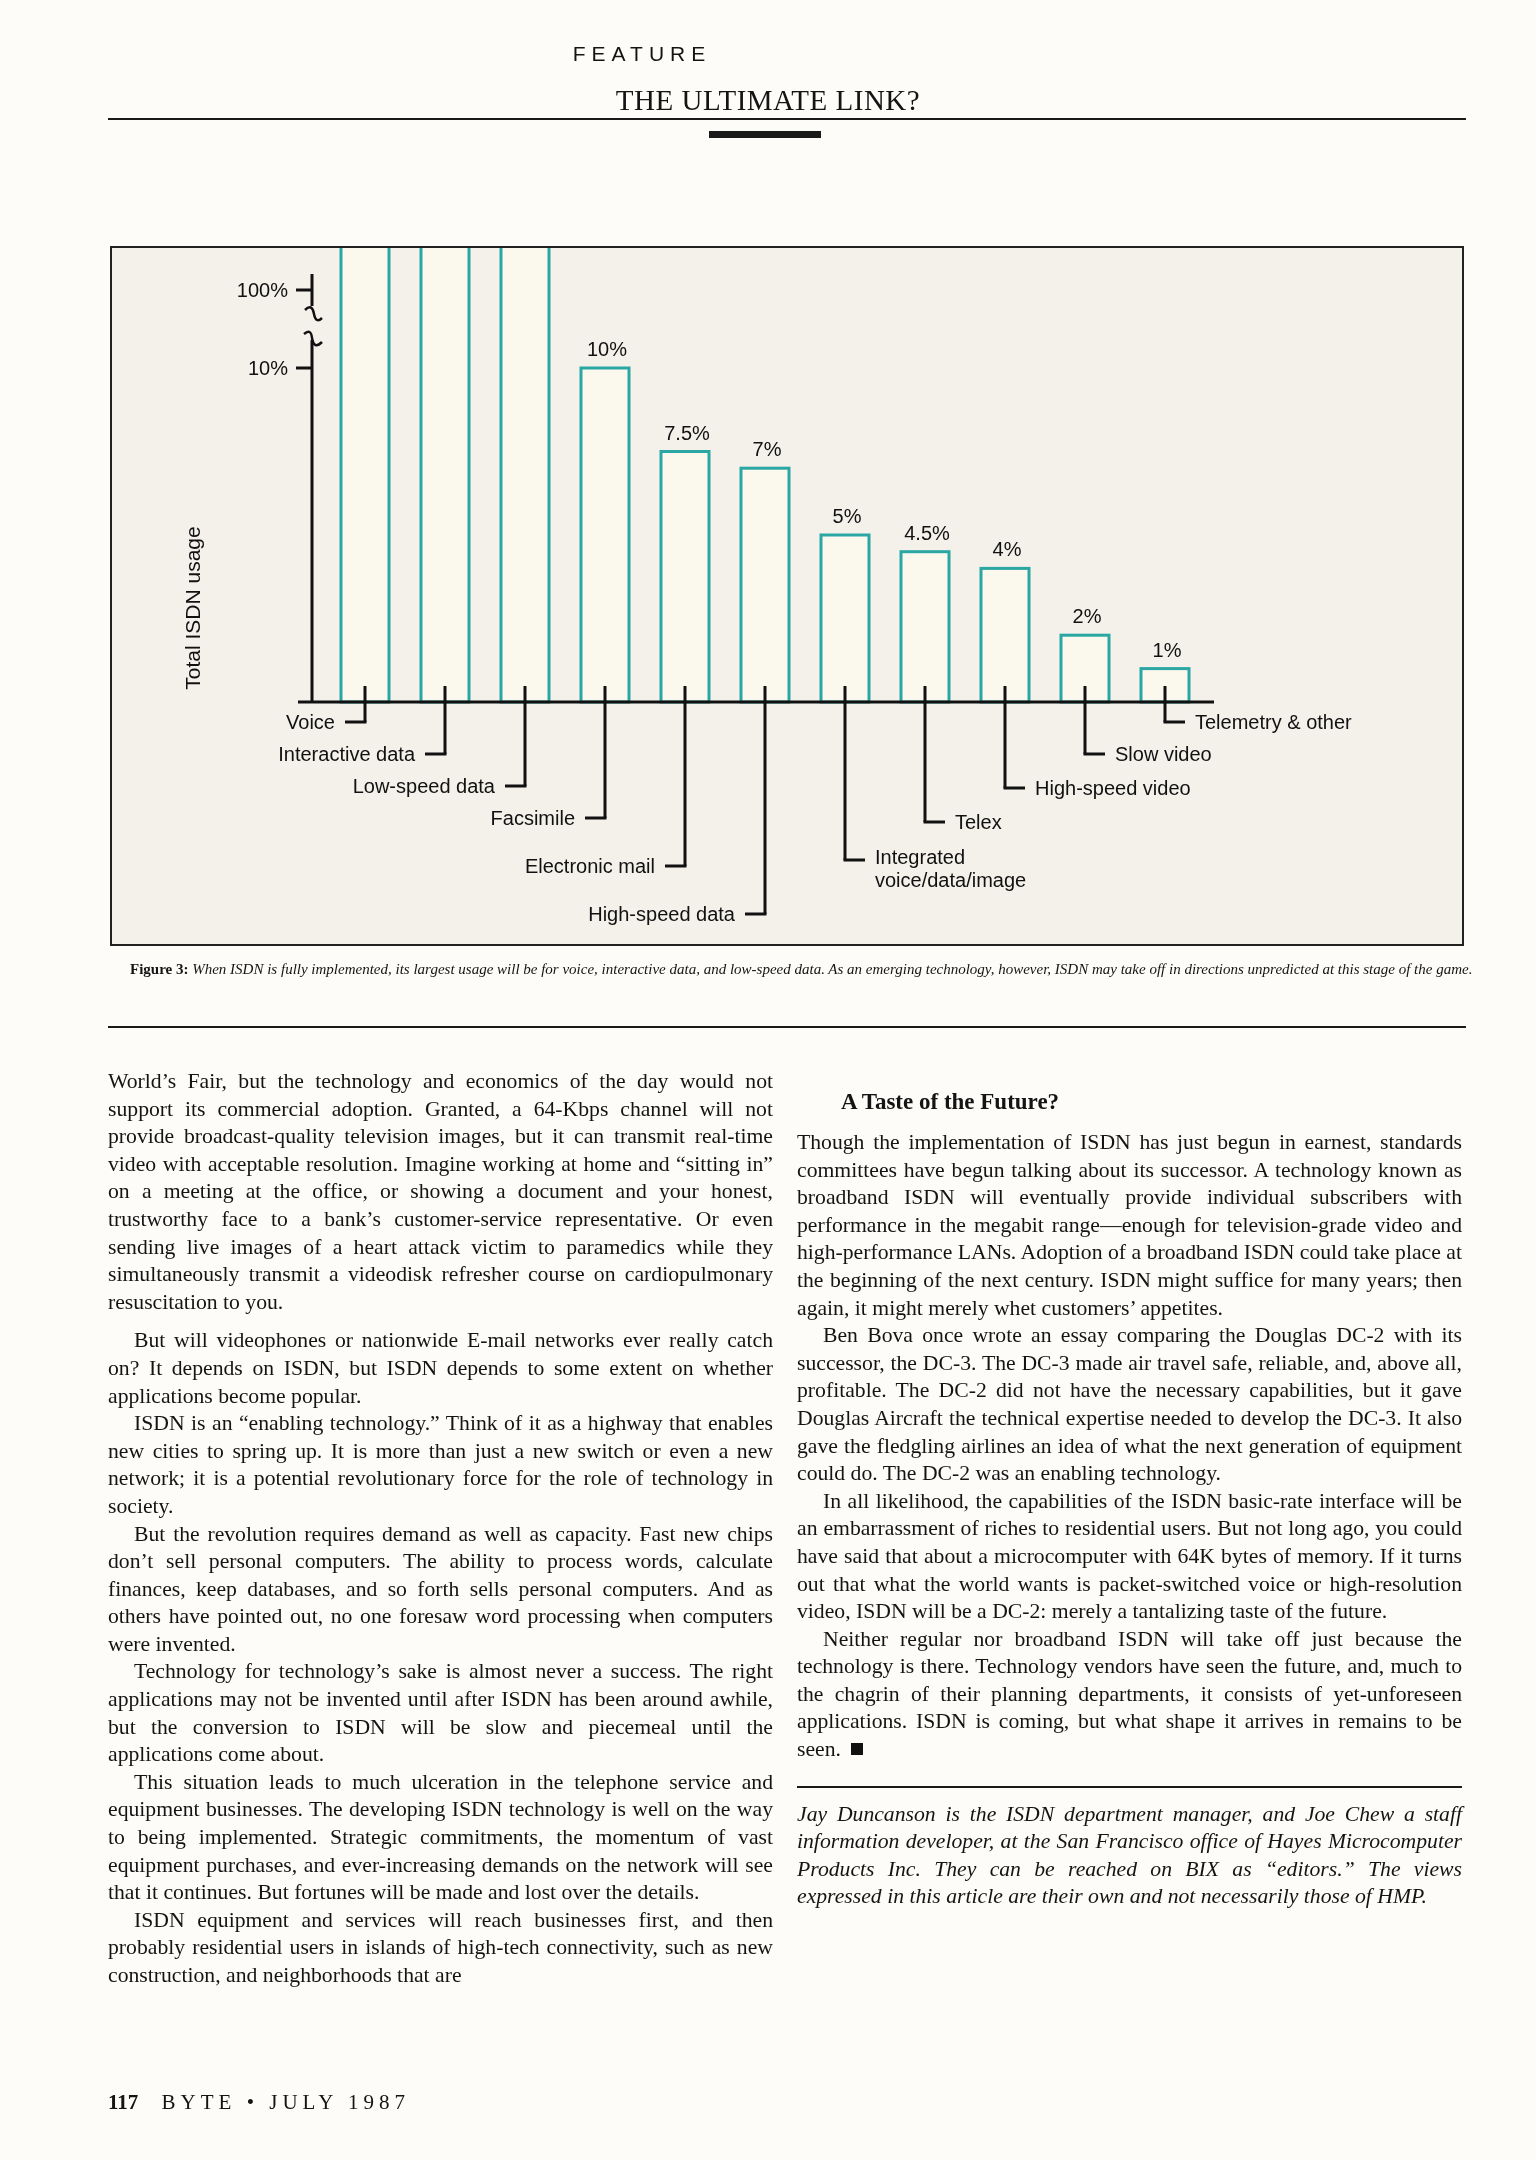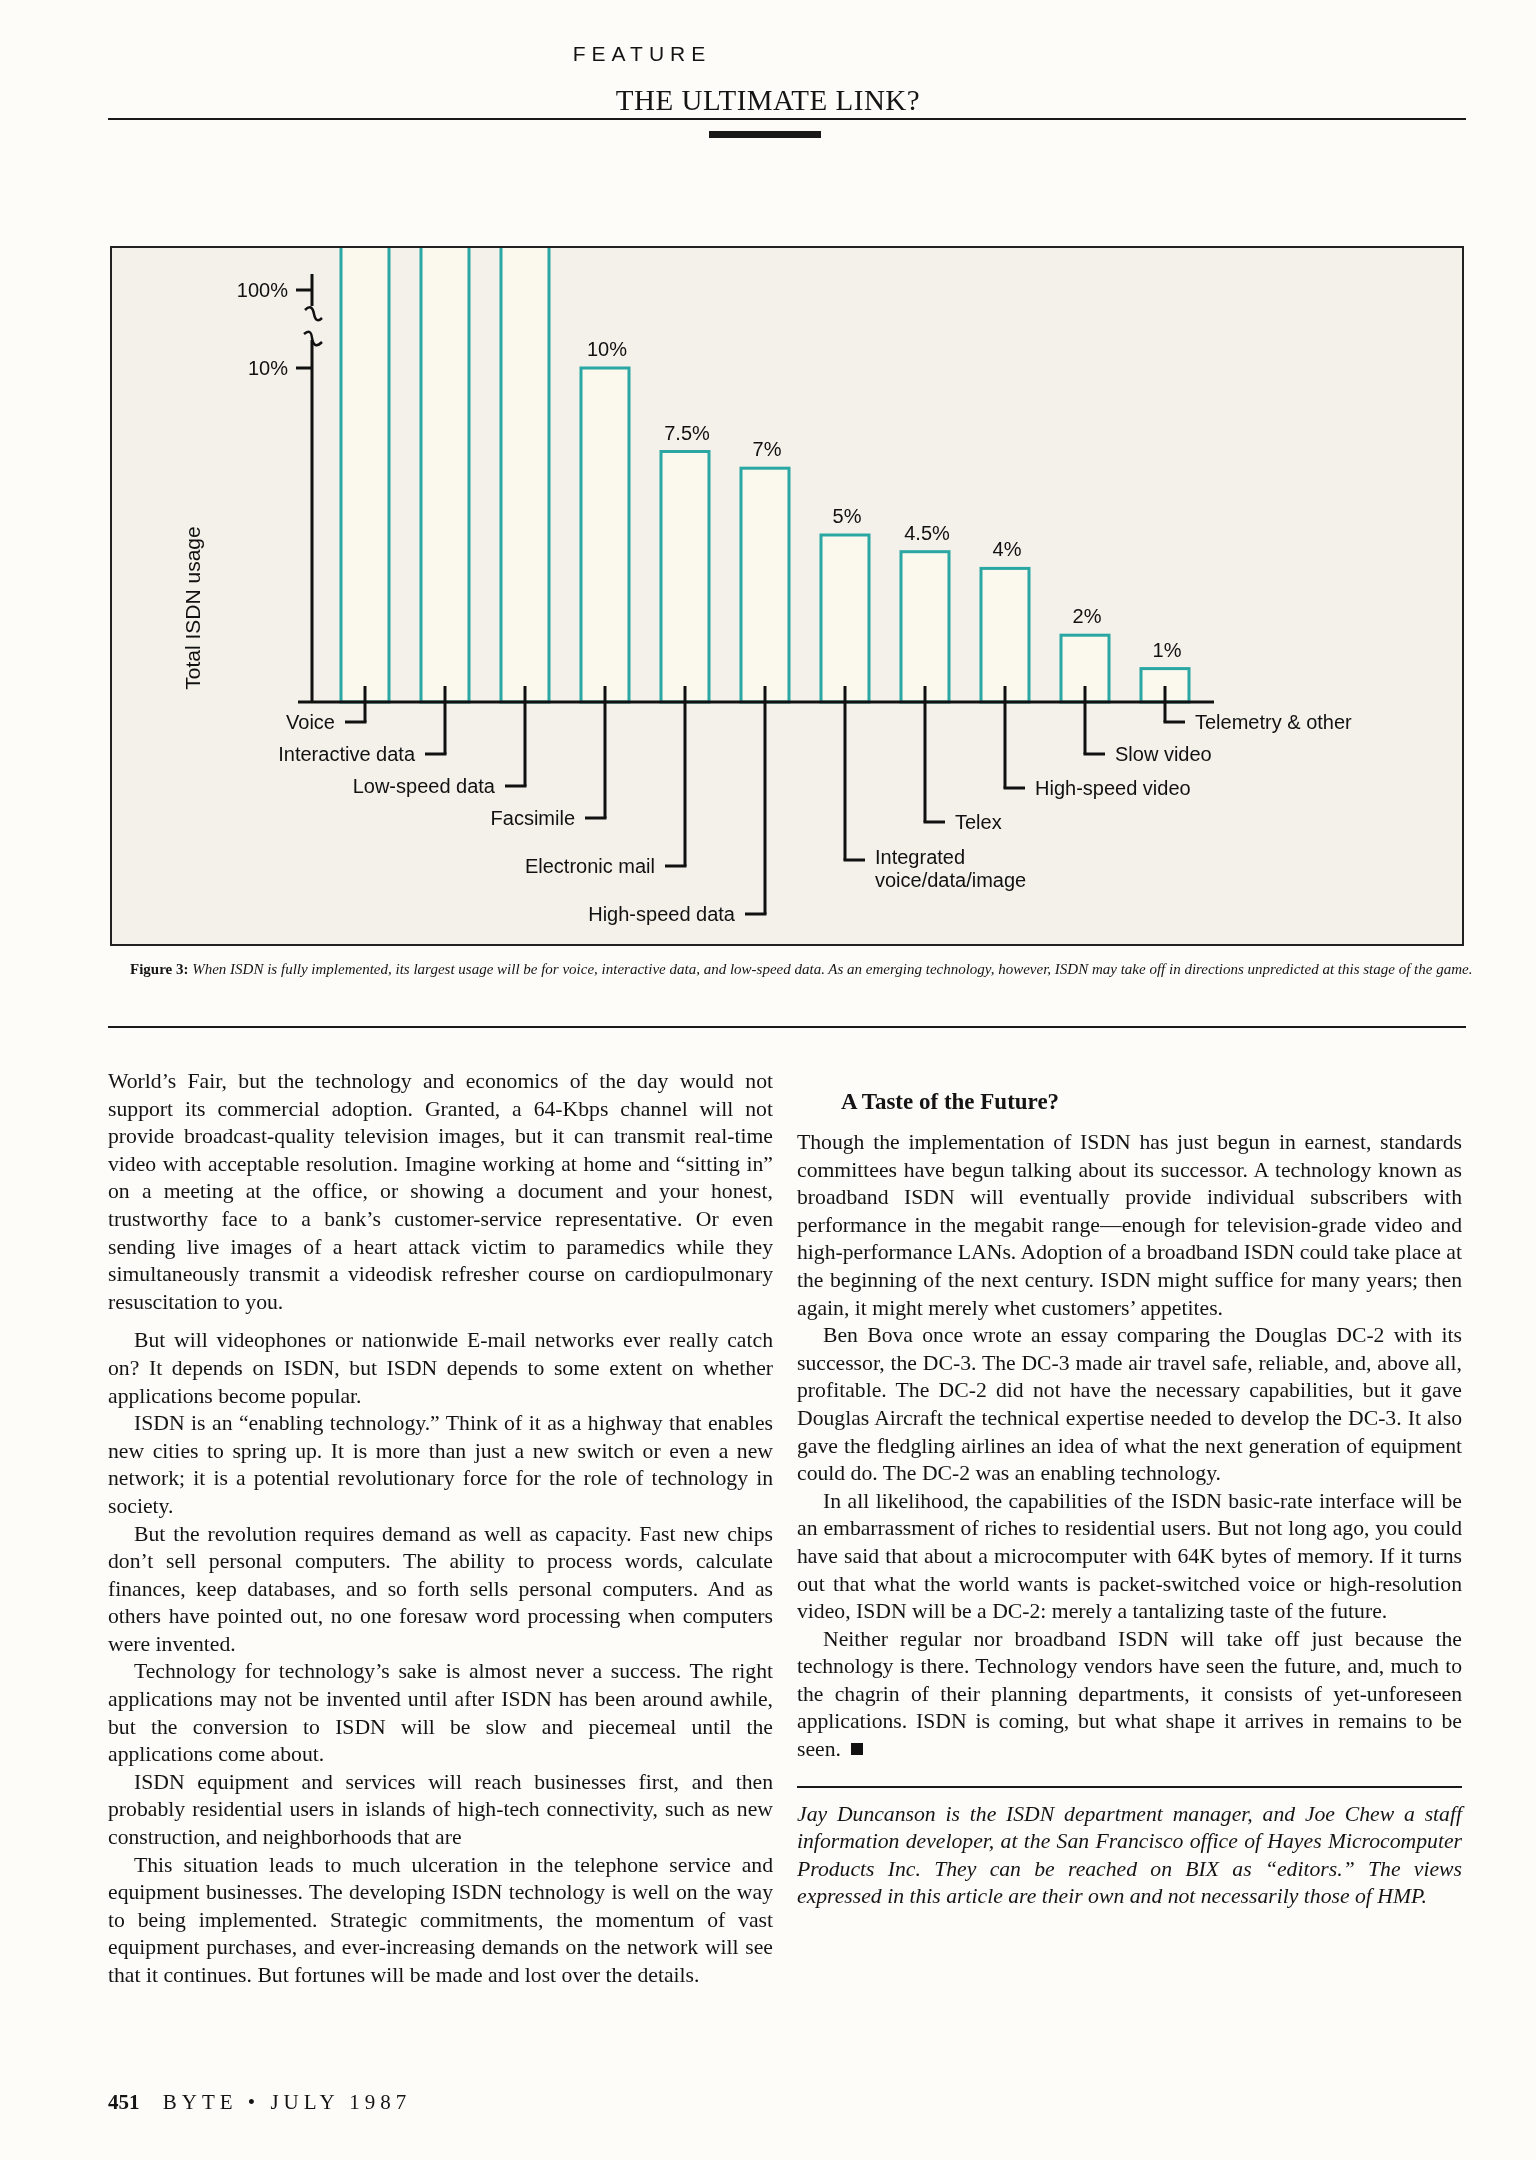--- a/index.html
+++ b/index.html
@@ -123,30 +123,30 @@
   <i>When ISDN is fully implemented, its largest usage will be for voice, interactive data, and low-speed data. As an emerging technology, however, ISDN may take off in directions unpredicted at this stage of the game.</i>
 </div>
 <div class="rule-caption"></div>
 
 <div class="col col-left">
   <p class="noindent">World’s Fair, but the technology and economics of the day would not support its commercial adoption. Granted, a 64-Kbps channel will not provide broadcast-quality television images, but it can transmit real-time video with acceptable resolution. Imagine working at home and “sitting in” on a meeting at the office, or showing a document and your honest, trustworthy face to a bank’s customer-service representative. Or even sending live images of a heart attack victim to paramedics while they simultaneously transmit a videodisk refresher course on cardiopulmonary resuscitation to you.</p>
   <p class="gap">But will videophones or nationwide E-mail networks ever really catch on? It depends on ISDN, but ISDN depends to some extent on whether applications become popular.</p>
   <p>ISDN is an “enabling technology.” Think of it as a highway that enables new cities to spring up. It is more than just a new switch or even a new network; it is a potential revolutionary force for the role of technology in society.</p>
   <p>But the revolution requires demand as well as capacity. Fast new chips don’t sell personal computers. The ability to process words, calculate finances, keep databases, and so forth sells personal computers. And as others have pointed out, no one foresaw word processing when computers were invented.</p>
   <p>Technology for technology’s sake is almost never a success. The right applications may not be invented until after ISDN has been around awhile, but the conversion to ISDN will be slow and piecemeal until the applications come about.</p>
+  <p>This situation leads to much ulceration in the telephone service and equipment businesses. The developing ISDN technology is well on the way to being implemented. Strategic commitments, the momentum of vast equipment purchases, and ever-increasing demands on the network will see that it continues. But fortunes will be made and lost over the details.</p>
   <p>ISDN equipment and services will reach businesses first, and then probably residential users in islands of high-tech connectivity, such as new construction, and neighborhoods that are</p>
-  <p>This situation leads to much ulceration in the telephone service and equipment businesses. The developing ISDN technology is well on the way to being implemented. Strategic commitments, the momentum of vast equipment purchases, and ever-increasing demands on the network will see that it continues. But fortunes will be made and lost over the details.</p>
 </div>
 
 <div class="col col-right">
   <div class="section-head">A Taste of the Future?</div>
   <p class="noindent">Though the implementation of ISDN has just begun in earnest, standards committees have begun talking about its successor. A technology known as broadband ISDN will eventually provide individual subscribers with performance in the megabit range—enough for television-grade video and high-performance LANs. Adoption of a broadband ISDN could take place at the beginning of the next century. ISDN might suffice for many years; then again, it might merely whet customers’ appetites.</p>
   <p>Ben Bova once wrote an essay comparing the Douglas DC-2 with its successor, the DC-3. The DC-3 made air travel safe, reliable, and, above all, profitable. The DC-2 did not have the necessary capabilities, but it gave Douglas Aircraft the technical expertise needed to develop the DC-3. It also gave the fledgling airlines an idea of what the next generation of equipment could do. The DC-2 was an enabling technology.</p>
   <p>In all likelihood, the capabilities of the ISDN basic-rate interface will be an embarrassment of riches to residential users. But not long ago, you could have said that about a microcomputer with 64K bytes of memory. If it turns out that what the world wants is packet-switched voice or high-resolution video, ISDN will be a DC-2: merely a tantalizing taste of the future.</p>
   <p><span>Neither regular nor broadband ISDN will take off just because the technology is there. Technology vendors have seen the future, and, much to the chagrin of their planning departments, it consists of yet-unforeseen applications. ISDN is coming, but what shape it arrives in remains to be seen.</span><span class="end-mark"></span></p>
   <div class="rule-bio"></div>
   <p class="noindent bio">Jay Duncanson is the ISDN department manager, and Joe Chew a staff information developer, at the San Francisco office of Hayes Microcomputer Products Inc. They can be reached on BIX as “editors.” The views expressed in this article are their own and not necessarily those of HMP.</p>
 </div>
 
 <div class="footer">
-  <span class="pageno">451</span>
+  <span class="pageno">117</span>
   <span class="mag">BYTE • JULY 1987</span>
 </div>
 
 </body></html>

